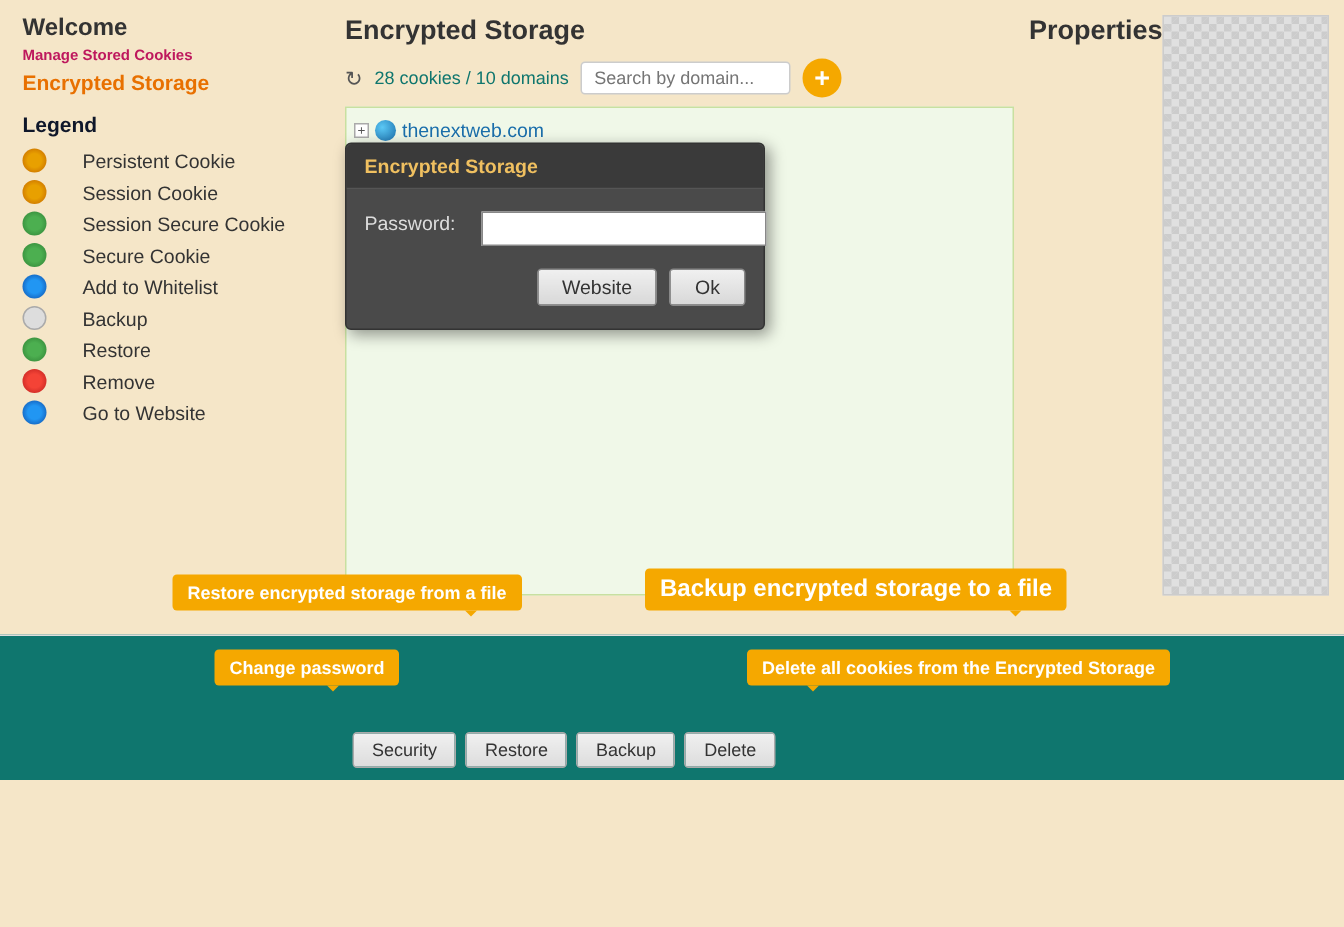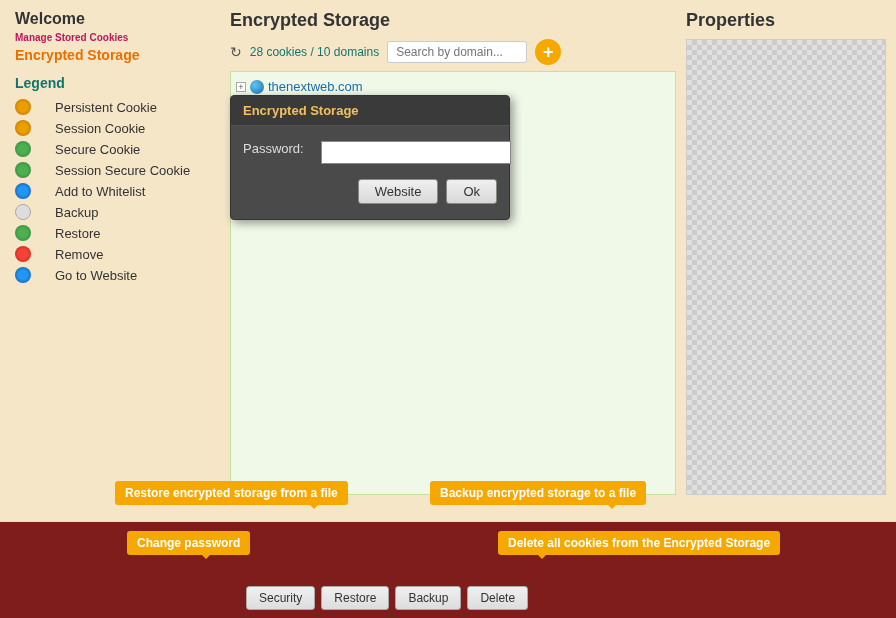--- a/index.html
+++ b/index.html
@@ -7,21 +7,21 @@
       font-family: Arial, sans-serif;
       font-size: 13px;
       background: #f5e6c8;
       width: 896px;
       height: 618px;
       overflow: hidden;
     }
     .main-container {
       display: flex;
       flex-direction: column;
-      height: 618px;
+      height: 520px;
       background: #f5e6c8;
     }
     .top-area {
       display: flex;
       flex: 1;
       min-height: 0;
     }
     
     .sidebar {
       width: 220px;
@@ -43,21 +43,21 @@
     }
     .sidebar-encrypted {
       font-size: 14px;
       font-weight: bold;
       color: #e87000;
       margin-bottom: 12px;
     }
     .legend-title {
       font-size: 14px;
       font-weight: bold;
-      color: #0f766e;
+      color: #0f172a;
       margin-bottom: 8px;
     }
     .legend-item {
       display: flex;
       align-items: center;
       gap: 24px;
       margin-bottom: 5px;
       cursor: pointer;
       color: #333;
       font-size: 13px;
@@ -179,21 +179,21 @@
     }
     .domain-name {
       color: #1a6eab;
     }
 
     
     .properties-panel {
       width: 200px;
       flex-shrink: 0;
       display: flex;
-      flex-direction: column;
+      flex-direction: row;
     }
     .properties-title {
       font-size: 18px;
       font-weight: bold;
       color: #333;
       margin-bottom: 8px;
     }
     .properties-content {
       flex: 1;
       background: #e0e0e0;
@@ -202,21 +202,21 @@
         linear-gradient(45deg, #ccc 25%, transparent 25%),
         linear-gradient(-45deg, #ccc 25%, transparent 25%),
         linear-gradient(45deg, transparent 75%, #ccc 75%),
         linear-gradient(-45deg, transparent 75%, #ccc 75%);
       background-size: 10px 10px;
       background-position: 0 0, 0 5px, 5px -5px, -5px 0px;
     }
 
     
     .bottom-bar {
-      background: #7f1d1d;
+      background: #0f766e;
       padding: 8px 10px;
       display: flex;
       flex-direction: column;
       gap: 4px;
       border-top: 1px solid #ddd;
       margin-top: 16px;
     }
     .bottom-buttons {
       display: flex;
       align-items: center;
@@ -252,21 +252,21 @@
       bottom: -8px;
       right: 30px;
       border: 4px solid transparent;
       border-top-color: #f5a800;
     }
     .tooltip-backup {
       position: absolute;
       background: #f5a800;
       color: white;
       font-weight: bold;
-      font-size: 12px;
+      font-size: 16px;
       padding: 5px 10px;
       border-radius: 3px;
       bottom: 105px;
       left: 420px;
       z-index: 5;
     }
     .tooltip-backup::after {
       content: '';
       position: absolute;
       bottom: -8px;
@@ -276,21 +276,21 @@
     }
     .tooltip-password {
       position: absolute;
       background: #f5a800;
       color: white;
       font-weight: bold;
       font-size: 12px;
       padding: 5px 10px;
       border-radius: 3px;
       bottom: 55px;
-      left: 117px;
+      left: 133px;
       z-index: 5;
     }
     .tooltip-password::after {
       content: '';
       position: absolute;
       bottom: -8px;
       right: 40px;
       border: 4px solid transparent;
       border-top-color: #f5a800;
     }
@@ -400,26 +400,26 @@
 
       <div class="legend-item">
         <div class="legend-icon icon-persistent"></div>
         <span>Persistent Cookie</span>
       </div>
       <div class="legend-item">
         <div class="legend-icon icon-session"></div>
         <span>Session Cookie</span>
       </div>
       <div class="legend-item">
+        <div class="legend-icon icon-session-secure"></div>
+        <span>Session Secure Cookie</span>
+      </div>
+      <div class="legend-item">
         <div class="legend-icon icon-secure"></div>
         <span>Secure Cookie</span>
-      </div>
-      <div class="legend-item">
-        <div class="legend-icon icon-session-secure"></div>
-        <span>Session Secure Cookie</span>
       </div>
       <div class="legend-item">
         <div class="legend-icon icon-whitelist"></div>
         <span>Add to Whitelist</span>
       </div>
       <div class="legend-item">
         <div class="legend-icon icon-backup"></div>
         <span>Backup</span>
       </div>
       <div class="legend-item">
@@ -486,21 +486,21 @@
     <div style="position:relative; height: 80px;">
 
       <div class="tooltip-restore">Restore encrypted storage from a file</div>
 
       <div class="tooltip-backup">Backup encrypted storage to a file</div>
 
       <div class="tooltip-password">Change password</div>
 
       <div class="tooltip-delete">Delete all cookies from the Encrypted Storage</div>
 
-      <div class="bottom-buttons" style="position:absolute; bottom:0; left:11px; right:0;">
+      <div class="bottom-buttons" style="position:absolute; bottom:0; left:0; right:0;">
         <button class="btn">Security</button>
         <button class="btn">Restore</button>
         <button class="btn">Backup</button>
         <button class="btn">Delete</button>
       </div>
     </div>
   </div>
 </div>
 
 <div class="modal-overlay">

